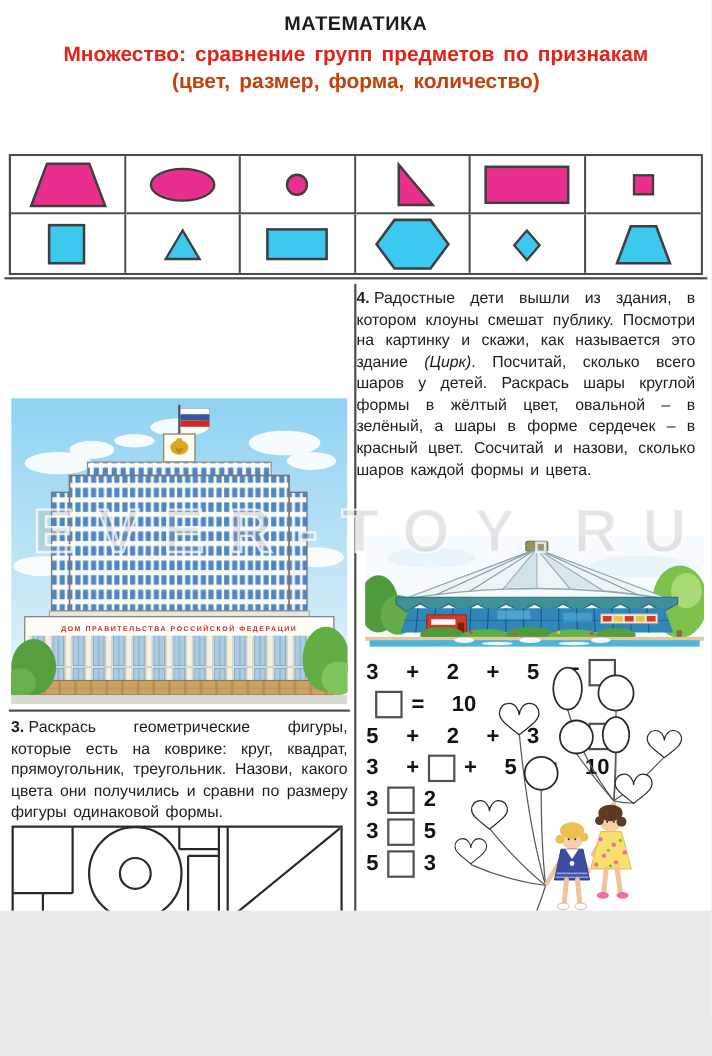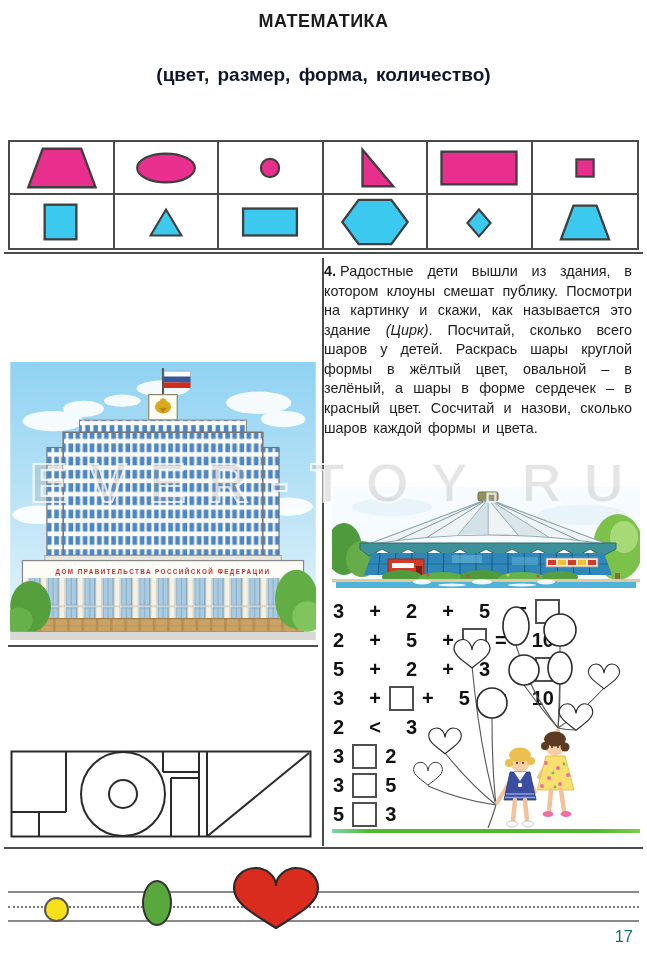--- a/index.html
+++ b/index.html
@@ -1,23 +1,23 @@
 <!DOCTYPE html>
 <html><head>
 <meta charset="utf-8">
 <style>
   html,body{margin:0;padding:0;background:#e9e9e9;}
-  .page{position:relative;width:647px;height:960px;background:#ffffff;
+  .page{position:relative;width:647px;height:828px;background:#ffffff;
         font-family:"Liberation Sans",sans-serif;color:#1c1c1c;overflow:hidden;margin:0 auto;}
   .title{position:absolute;top:11px;left:0;width:100%;text-align:center;
          font-size:18px;font-weight:bold;letter-spacing:.5px;}
   .red1{position:absolute;top:39px;left:0;width:100%;text-align:center;
         font-size:19px;font-weight:bold;color:#e2231a;word-spacing:3px;}
   .red2{position:absolute;top:64px;left:0;width:100%;text-align:center;
-        font-size:19px;font-weight:bold;color:#0f172a;word-spacing:3px;}
+        font-size:19px;font-weight:bold;color:#c2410c;word-spacing:3px;}
   .para{position:absolute;text-align:justify;font-size:14.4px;line-height:1.36;word-spacing:2px;}
   .para .num{font-weight:bold;margin-right:4px;}
   .itl{font-style:italic;}
   .p2{text-indent:18px;}
   .shape-table{position:absolute;top:140px;left:8px;width:631px;height:110px;
         display:grid;grid-template-columns:repeat(6,1fr);grid-template-rows:1fr 1fr;
         border:2px solid #4a4a4a;box-sizing:border-box;}
   .cell{border-right:2px solid #4a4a4a;border-bottom:2px solid #4a4a4a;
         display:flex;align-items:center;justify-content:center;background:#fff;}
   .cell:nth-child(6n){border-right:none;}
@@ -41,20 +41,21 @@
   .pagenum{position:absolute;right:14px;top:927px;font-size:16.5px;color:#0f766e;}
   .wm{position:absolute;left:0;top:442px;width:647px;height:84px;pointer-events:none;}
   svg{display:block;}
 </style>
 </head>
 <body>
 
 <div class="page">
 
   <div class="title">МАТЕМАТИКА</div>
+  <div class="red1">Множество: сравнение групп предметов по признакам</div>
   <div class="red2">(цвет, размер, форма, количество)</div>
 
 
   <div class="shape-table">
     <div class="cell">
       <svg width="100" height="50" viewBox="0 0 100 52">
           <polygon points="31,6 71,6 86,46 16,46" fill="#e82f8d" stroke="#3f3f3f" stroke-width="2.4"></polygon>
         </svg>
       </div>
     <div class="cell">
@@ -182,20 +183,23 @@
     <rect x="12" y="252" width="276" height="13" fill="url(#bpP)" stroke="#9a7440" stroke-width="1"></rect>
     <g>
       <ellipse cx="20" cy="240" rx="20" ry="25" fill="#55a03c"></ellipse>
       <ellipse cx="8" cy="254" rx="14" ry="13" fill="#67b14a"></ellipse>
       <ellipse cx="281" cy="233" rx="21" ry="29" fill="#63ad45"></ellipse>
       <ellipse cx="292" cy="250" rx="15" ry="15" fill="#7fc45c"></ellipse>
     </g>
     <rect x="0" y="265" width="300" height="8" fill="#d8d8d4"></rect>
   </svg>
 
+  <div class="para" style="top:652px;left:10px;width:306px;">
+    <span class="num">3.</span><span>Раскрась геометрические фигуры, которые есть на коврике: круг, квадрат, прямоугольник, треугольник. Назови, какого цвета они получились и сравни по размеру фигуры одинаковой формы.</span>
+  </div>
 
   <svg style="position:absolute;left:10px;top:750px;" width="302" height="88" viewBox="0 0 302 88">
     <g fill="none" stroke="#2a2a2a" stroke-width="2">
       <rect x="1.5" y="1.5" width="299" height="85"></rect>
       <line x1="56" y1="1.5" x2="56" y2="62"></line>
       <line x1="1.5" y1="62" x2="56" y2="62"></line>
       <line x1="29" y1="62" x2="29" y2="86.5"></line>
       <circle cx="113" cy="44" r="42"></circle>
       <circle cx="113" cy="44" r="14"></circle>
       <line x1="153" y1="1.5" x2="153" y2="22"></line>
@@ -293,24 +297,23 @@
       <ellipse cx="90" cy="95" rx="9" ry="2.5"></ellipse>
         <ellipse cx="150" cy="95" rx="10" ry="2.5"></ellipse>
         <ellipse cx="214" cy="95" rx="9" ry="2.5"></ellipse>
       <ellipse cx="120" cy="98" rx="14" ry="1.5"></ellipse>
         <ellipse cx="190" cy="98" rx="14" ry="1.5"></ellipse>
     </g>
   </svg>
 
   <div class="math">
     <div class="eq"><span>3  +  2  +  5  =</span><span class="mbox"></span><span></span></div>
-    <div class="eq"><span>2  +  5  +</span><span class="mbox"></span><span>=  10</span></div>
+    <div class="eq"><span class="mbox"></span><span>=  10</span></div>
     <div class="eq"><span>5  +  2  +  3  =</span><span class="mbox"></span><span></span></div>
     <div class="eq"><span>3  +</span><span class="mbox"></span><span>+  5  =  10</span></div>
-    <div class="eq"><span>2  &lt;  3</span></div>
     <div class="eq"><span>3</span><span class="mbox"></span><span>2</span></div>
     <div class="eq"><span>3</span><span class="mbox"></span><span>5</span></div>
     <div class="eq"><span>5</span><span class="mbox"></span><span>3</span></div>
   </div>
 
   <svg style="position:absolute;left:408px;top:600px;" width="236" height="232" viewBox="0 0 236 232">
     <defs>
       <path id="heartD" d="M0,8 C0,2 -5,-6 -12,-6 C-20,-6 -24,0 -24,6 C-24,15 -12,22 0,32 C12,22 24,15 24,6 C24,0 20,-6 12,-6 C5,-6 0,2 0,8 Z"></path>
     </defs>
     <g stroke="#555" stroke-width="1.1" fill="none">

